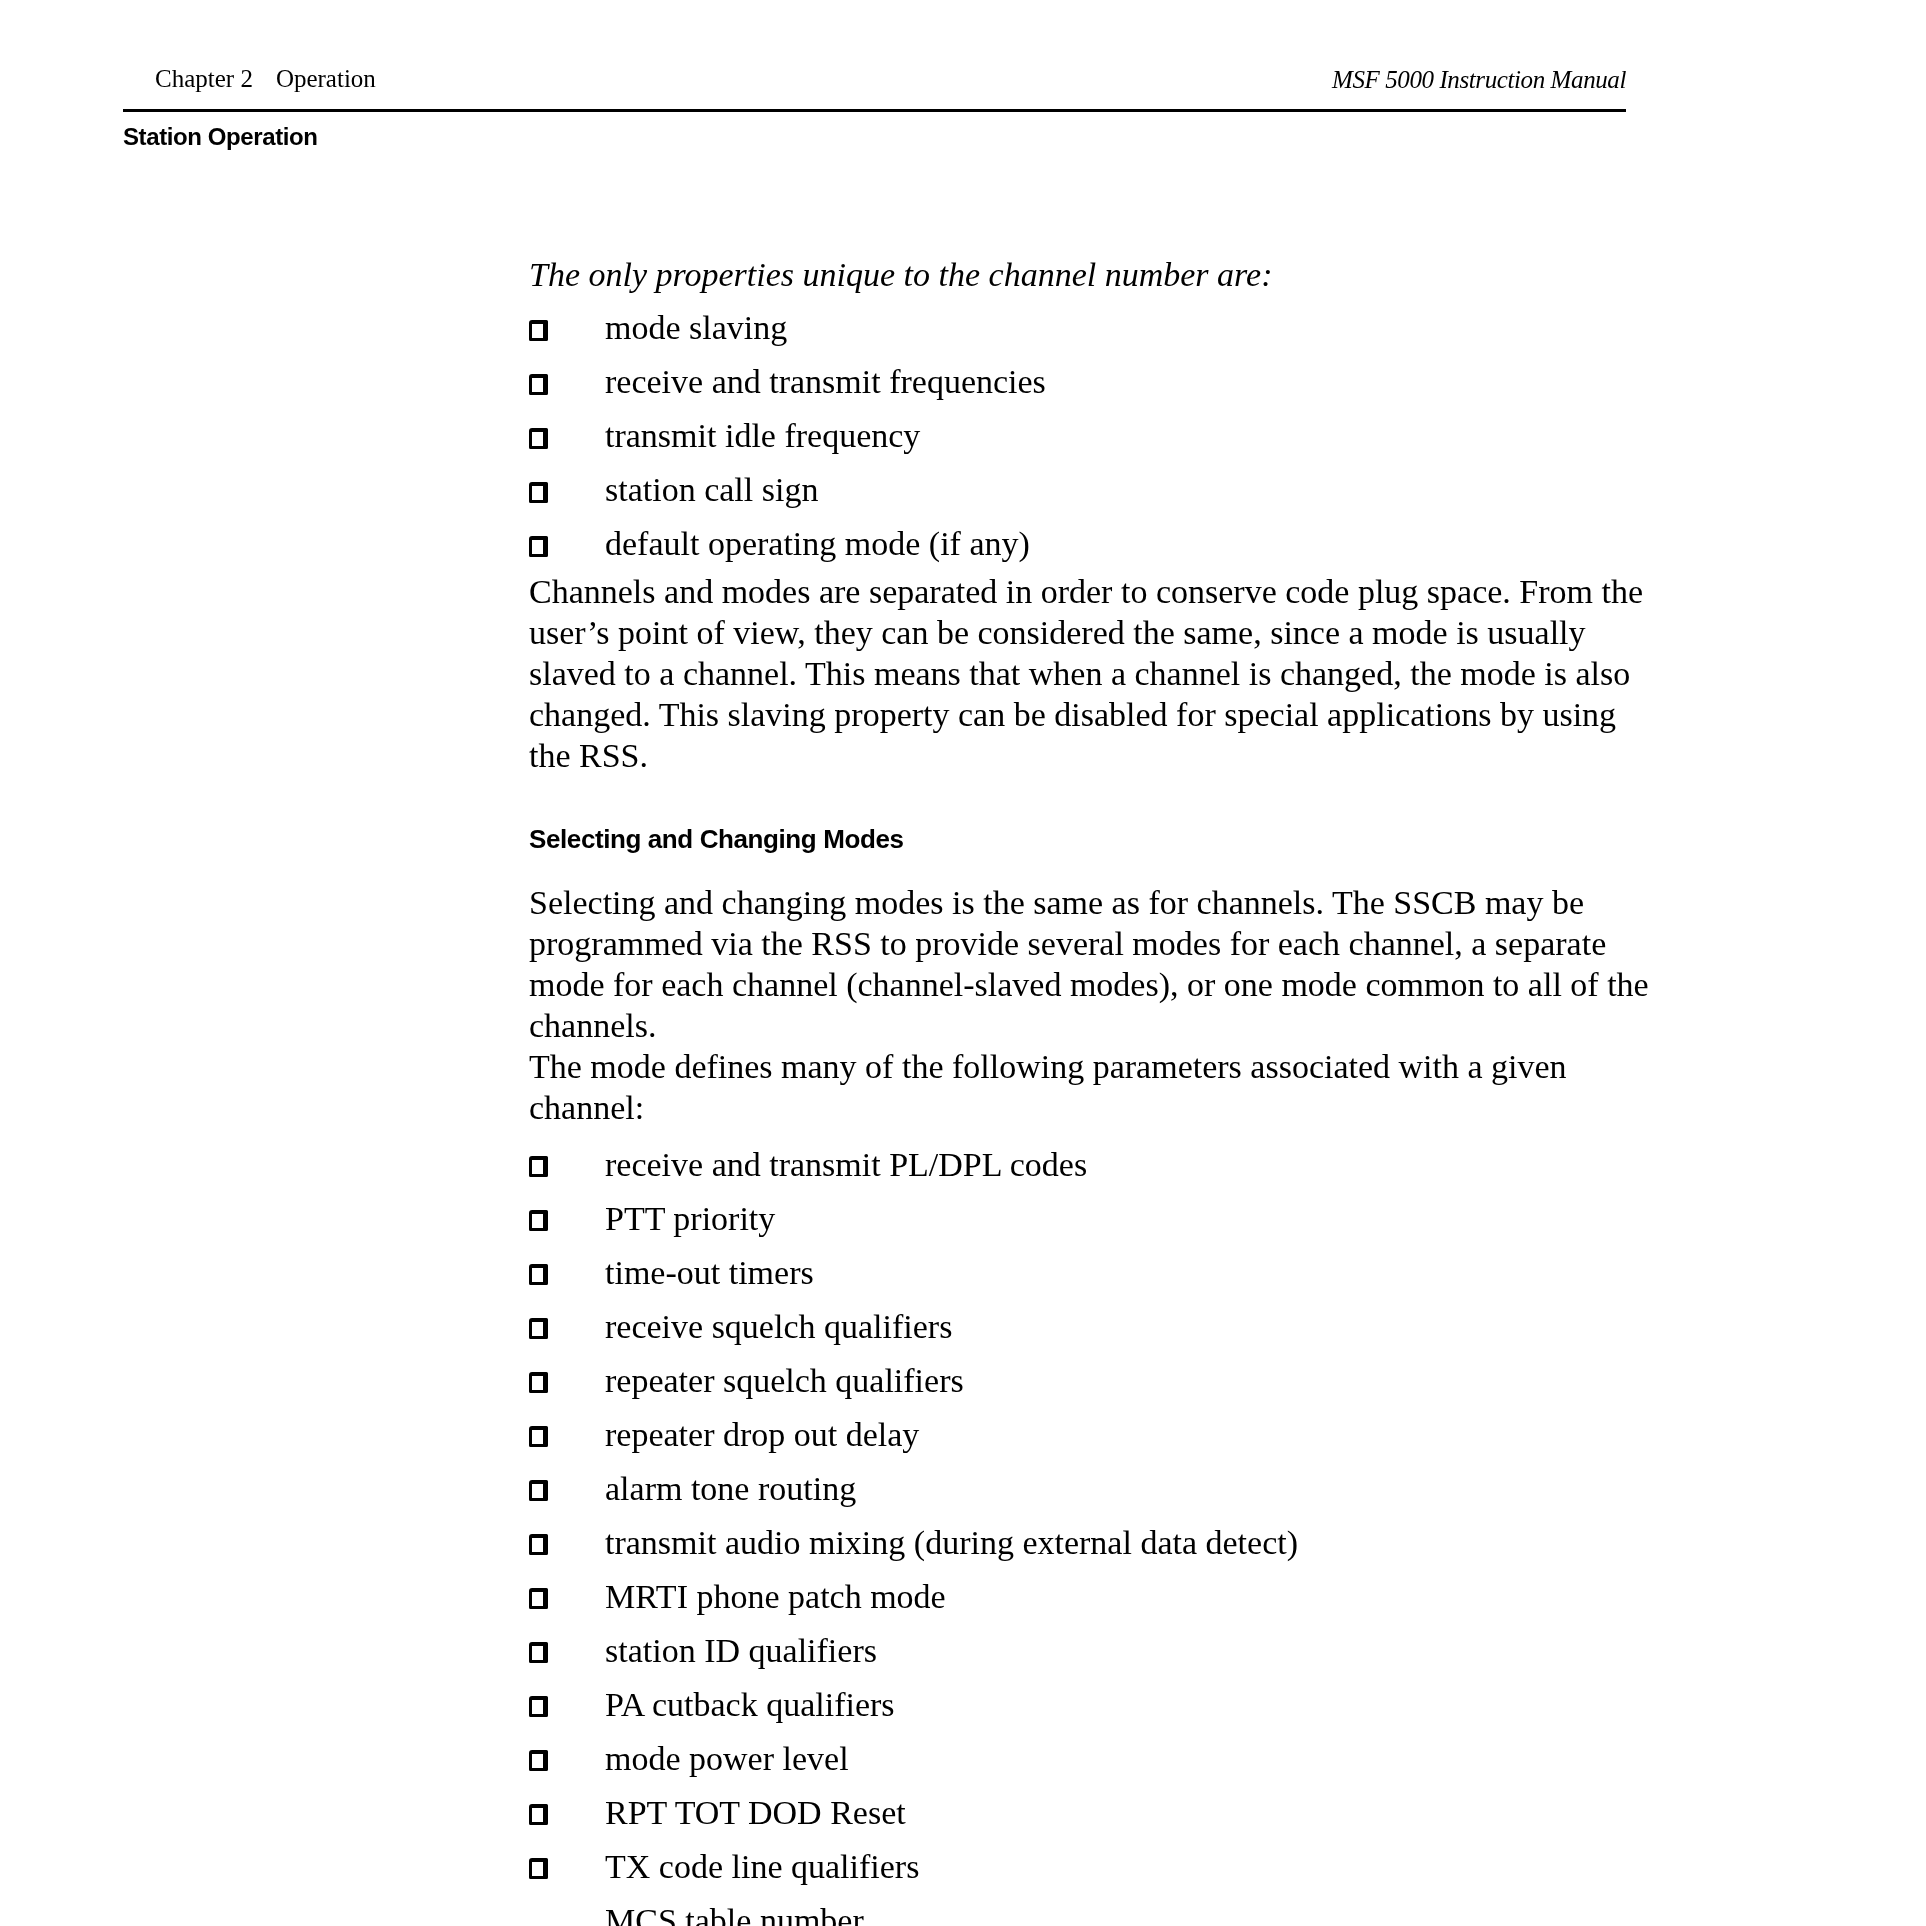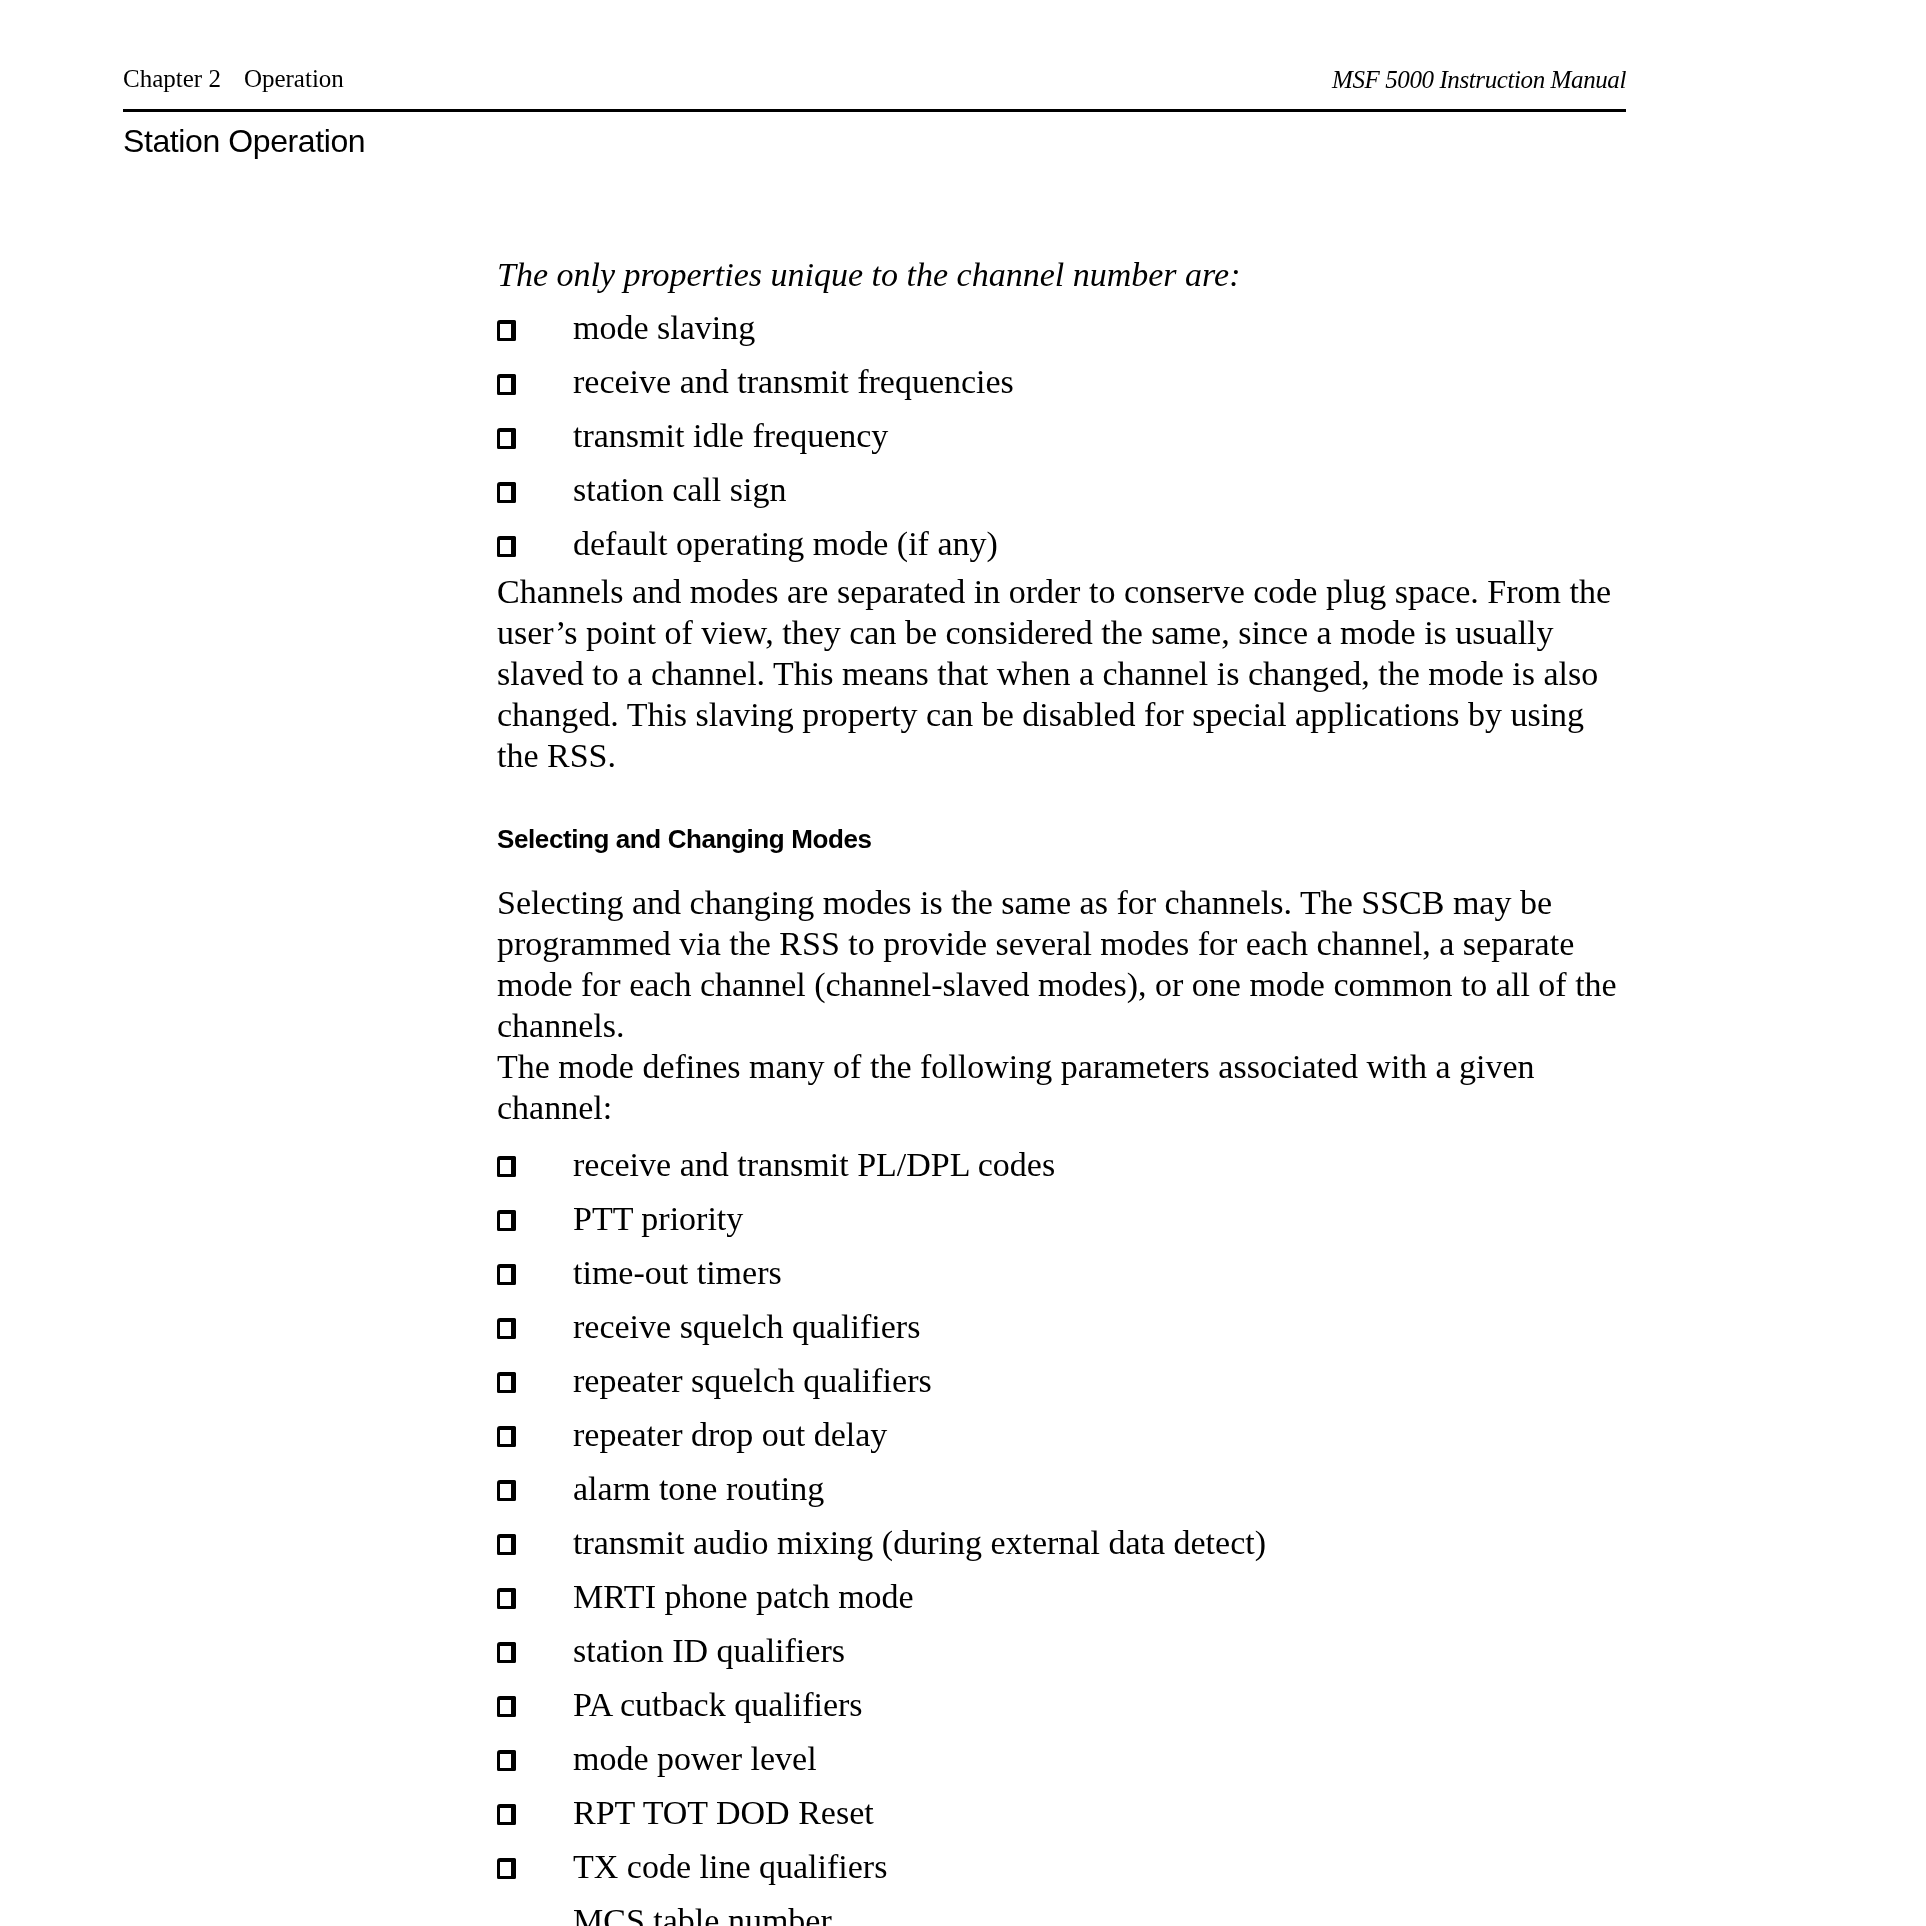--- a/index.html
+++ b/index.html
@@ -1,23 +1,23 @@
 <!DOCTYPE html>
 <html style="font-size:6.2px"><head>
 <meta charset="utf-8">
 <style>
   html, body { margin:0; padding:0; background:#ffffff; }
   body { width:1937px; height:2555px; position:relative; overflow:hidden; color:#000; }
-  .serif { font-family: "Liberation Serif", "DejaVu Serif", serif; }
+  .serif { font-family: "Liberation Serif", "DejaVu Serif", serif; margin-left: 32px; }
   .sans { font-family: "Liberation Sans", "DejaVu Sans", sans-serif; }
   #header-left { position:absolute; left:123px; top:65px; font-size:25px; }
   #header-left .sp { display:inline-block; width:23px; }
   #header-right { position:absolute; right:311px; top:66px; font-size:25px; letter-spacing:-0.4px;font-style:italic; }
   #header-rule { position:absolute; left:123px; top:109px; width:1503px; height:2.7px; background:#000; }
-  #section-tag { position:absolute; left:123px; top:123px; font-size:32px; font-weight:normal; letter-spacing:-0.4px; }
+  #section-tag { position:absolute; left:123px; top:123px; font-size:24px; font-weight:bold; letter-spacing:-0.4px; }
 
   #content { position:absolute; left:497px; top:254px; width:1129px; font-size:34px; line-height:41px; }
   #content p { margin:0; }
   .list { margin:0; padding:0; list-style:none; }
   .list li { position:relative; height:54px; line-height:54px; padding-left:76px; white-space:nowrap; }
   .bullet { position:absolute; left:0; top:18.5px; width:19px; height:21px; box-sizing:border-box; border:3.1px solid #000; border-right-width:5.4px; border-top-width:4.6px; border-radius:3.1px 1.5px 1.5px 1.5px; }
   #intro { margin-bottom:0; height:47px;font-style:italic; }
   #para1 { margin-top:7px; }
   #heading2 { margin-top:42px; font-size:26px; font-weight:bold; line-height:42px; letter-spacing:-0.4px; }
   #para2 { margin-top:7.7px; }

